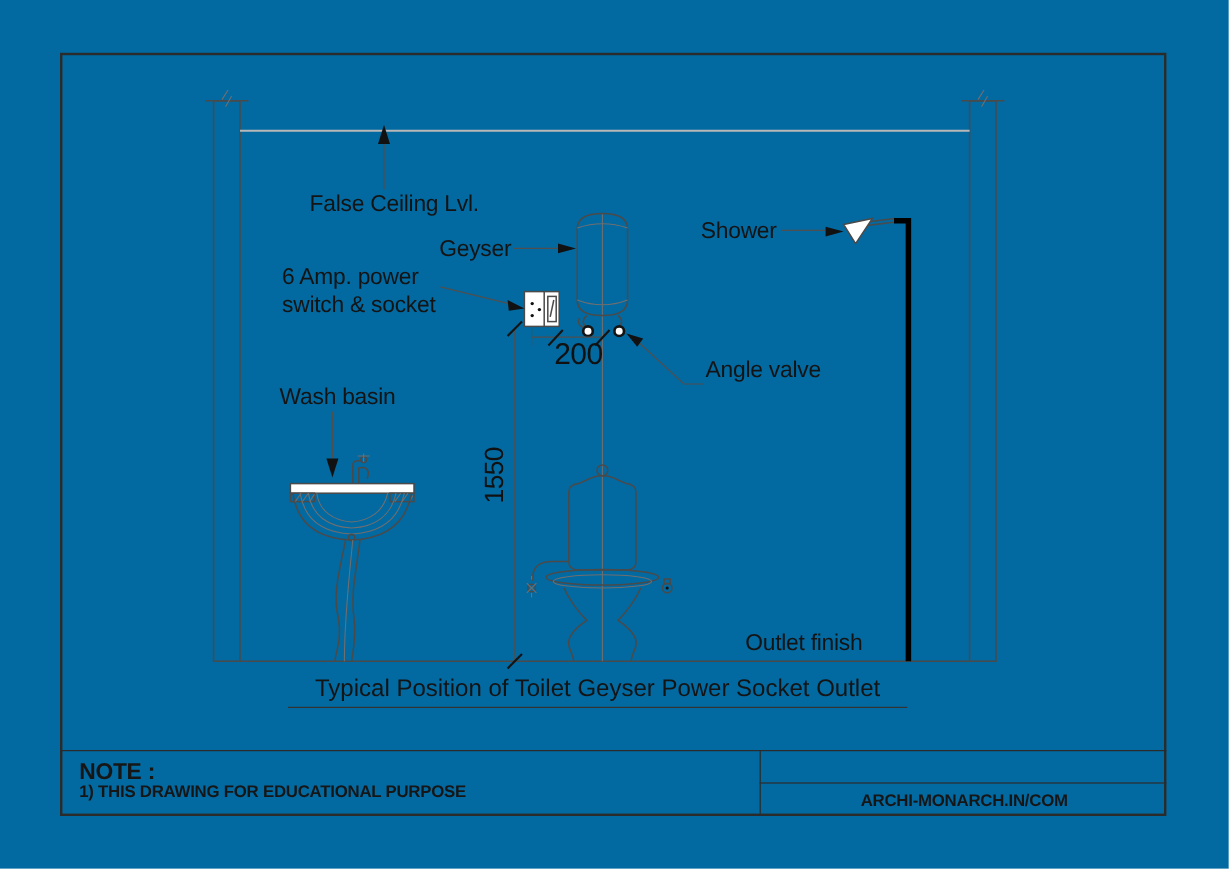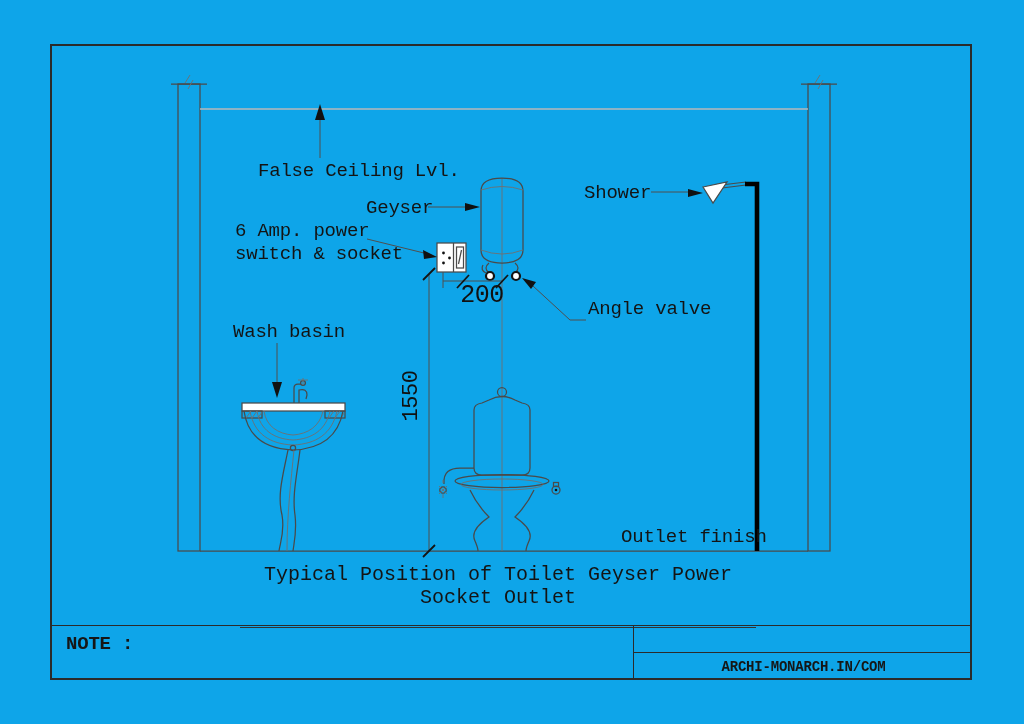--- a/index.html
+++ b/index.html
@@ -1,29 +1,29 @@
 <!DOCTYPE html>
 <html><head>
 <meta charset="utf-8">
 <style>
   html,body{margin:0;padding:0;background:#ffffff;}
-  #page{position:relative;width:1024px;height:724px;background:#0ea5e9;overflow:hidden;
-        font-family:Liberation Mono, monospace;color:#161616;}
+  #page{position:relative;width:1024px;height:724px;background:#0369a1;overflow:hidden;
+        font-family:Liberation Sans, sans-serif;color:#161616;}
   .abs{position:absolute;}
   #outer-border{left:50px;top:44px;width:922px;height:636px;border:2px solid #2b2b2b;box-sizing:border-box;}
   svg{position:absolute;left:0;top:0;}
 
   
   .lbl{position:absolute;font-size:19px;color:#141414;white-space:nowrap;letter-spacing:-0.2px;}
   .dim{position:absolute;font-size:25px;color:#111;letter-spacing:-0.5px;}
   #dim-200{left:457px;top:281px;width:50px;text-align:center;}
   #dim-1550{left:365px;top:385px;width:90px;height:22px;text-align:center;font-size:22px;
             transform:rotate(-90deg);}
   #caption{left:240px;top:563px;width:516px;text-align:center;font-size:20px;color:#141414;
-           border-bottom:1.6px solid #333;padding-bottom:18px;}
+           border-bottom:1.6px solid #333;padding-bottom:3px;}
 
   
   .band-line{left:50px;top:625px;width:922px;border-top:1.6px solid #2b2b2b;}
   .band-vdiv{left:633px;top:625px;height:55px;border-left:1.6px solid #2b2b2b;}
   #note-heading{left:66px;top:633px;font-size:19px;font-weight:bold;letter-spacing:-0.2px;}
   #note-line1{left:66px;top:651px;font-size:14px;font-weight:bold;letter-spacing:-0.2px;}
   .tb-row{left:635px;width:337px;height:27px;display:flex;align-items:center;justify-content:center;
           font-size:14px;font-weight:bold;letter-spacing:-0.2px;}
   #tb-row1{top:625px;}
   #tb-row2{top:653px;}
@@ -196,16 +196,17 @@
 
   <div class="dim" id="dim-1550">1550</div>
 
   <div class="abs" id="caption">Typical Position of Toilet Geyser Power Socket Outlet</div>
 
   <div class="abs band-line"></div>
   <div class="abs band-vdiv"></div>
   <div class="abs tb-divider"></div>
 
   <div class="abs" id="note-heading">NOTE :</div>
+  <div class="abs" id="note-line1">1) THIS DRAWING FOR EDUCATIONAL PURPOSE</div>
 
   <div class="abs tb-row" id="tb-row2">ARCHI-MONARCH.IN/COM</div>
 
 </div>
 
 </body></html>

